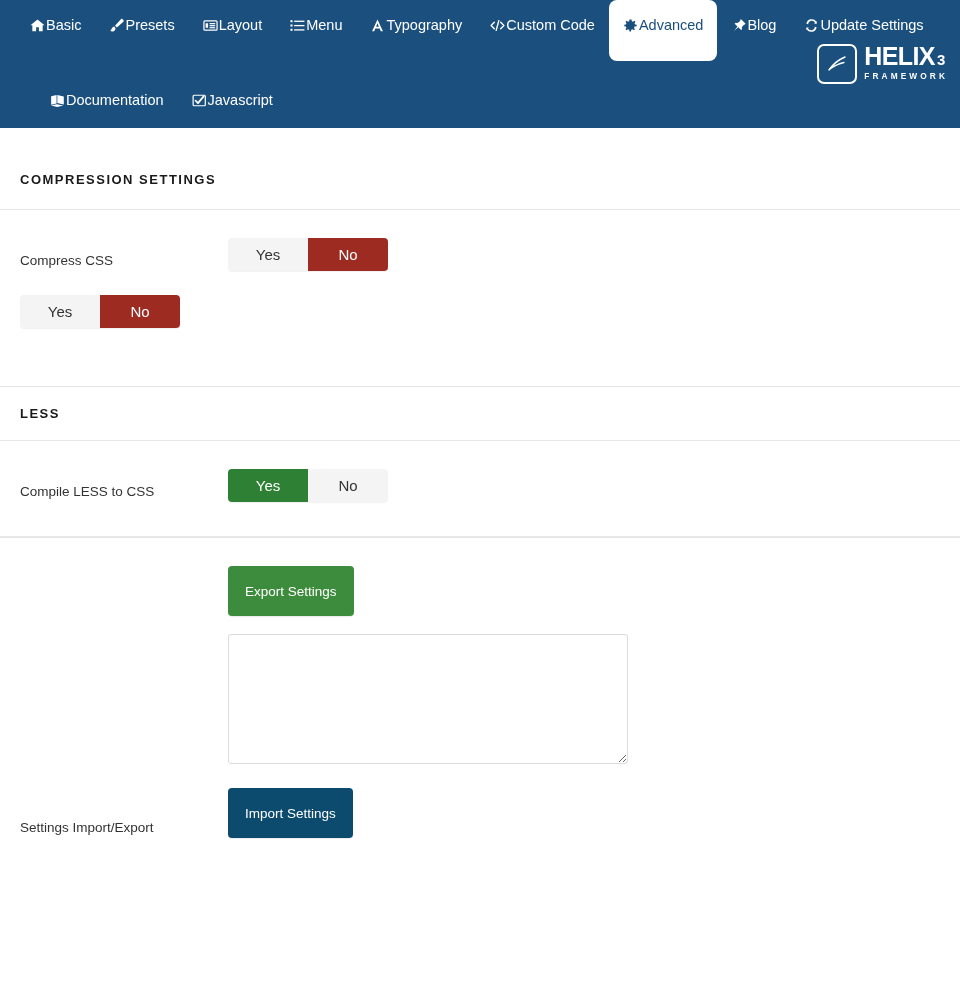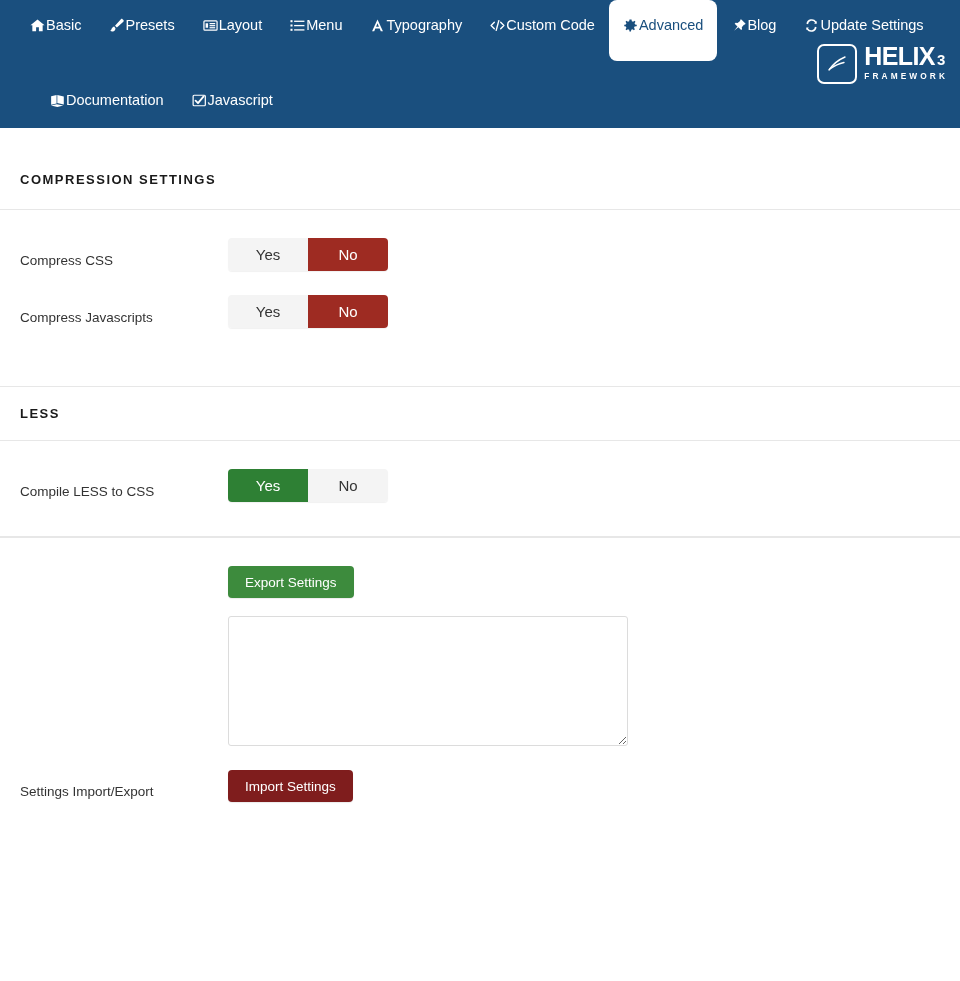--- a/index.html
+++ b/index.html
@@ -171,25 +171,25 @@
     display: inline-flex;
     align-items: center;
     justify-content: center;
     border: none;
     border-radius: 4px;
     color: #ffffff;
     font-size: 13.5px;
     font-family: inherit;
     cursor: pointer;
     padding: 0 17px;
-    height: 32px;
+    height: 50px;
     box-shadow: 0 1px 1px rgba(0,0,0,0.08);
   }
   .btn-green { background: #3d8b3d; }
-  .btn-blue  { background: #7f1d1d; }
+  .btn-blue  { background: #0c4a6e; }
 
   .sp-18 { height: 18px; }
   .sp-24 { height: 24px; }
   .sp-28 { height: 28px; }
   .sp-34 { height: 34px; }
   .sp-44 { height: 44px; }
 </style>
 </head>
 <body>
 
@@ -345,21 +345,20 @@
       <div class="toggle">
         <button class="toggle-btn">Yes</button>
         <button class="toggle-btn on-no">No</button>
       </div>
     </div>
   </div>
 
   <div class="sp-24"></div>
 
   <div class="field-row">
-    <div class="field-label">Compress Javascripts</div>
     <div class="field-ctl">
       <div class="toggle">
         <button class="toggle-btn">Yes</button>
         <button class="toggle-btn on-no">No</button>
       </div>
     </div>
   </div>
 
   <div class="sp-24"></div>
 

